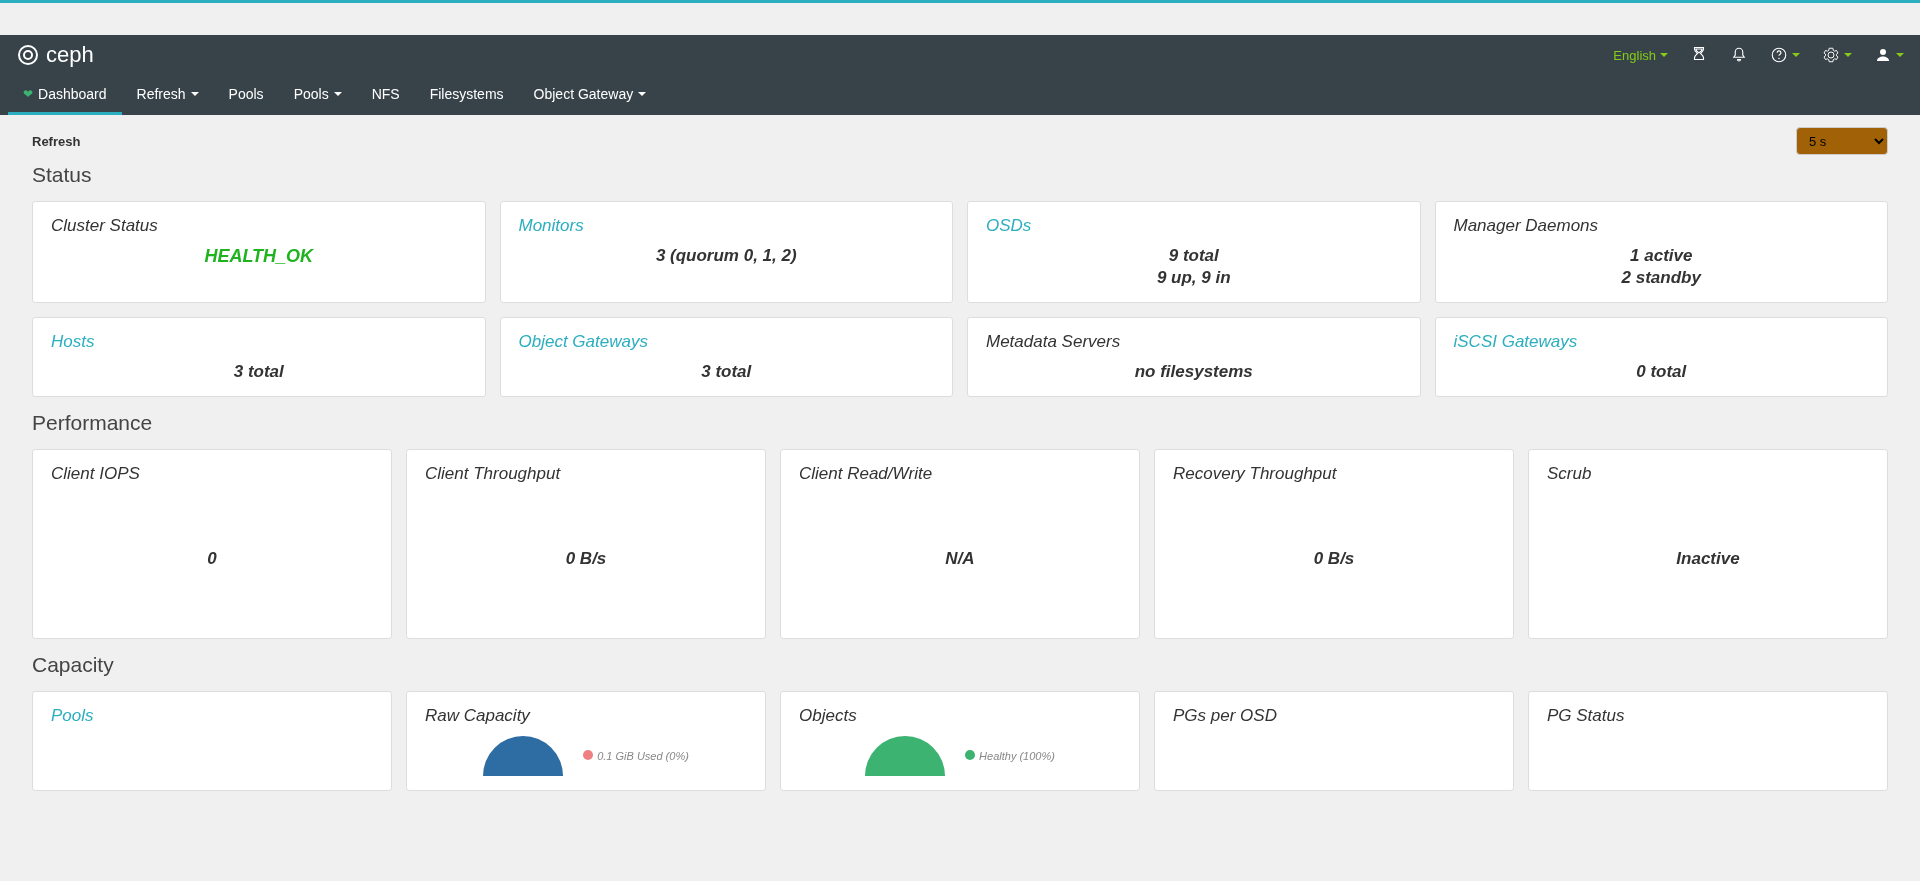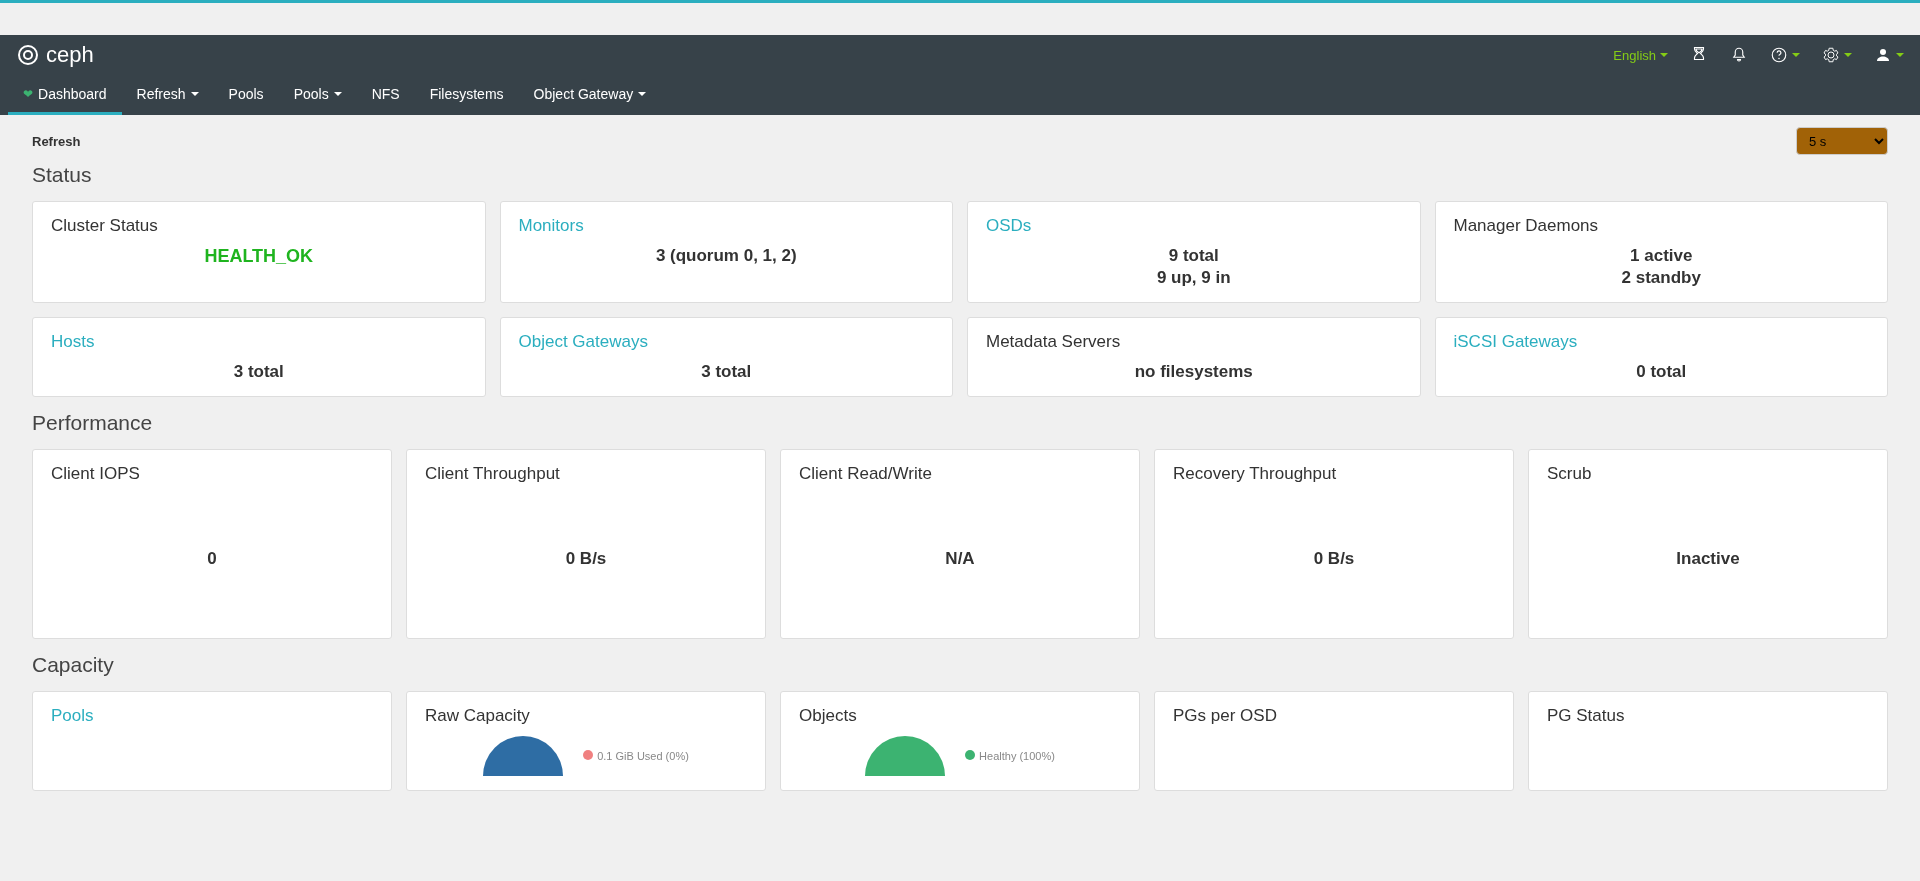--- a/index.html
+++ b/index.html
@@ -110,20 +110,21 @@
       display: grid;
       grid-template-columns: repeat(5, 1fr);
       gap: 14px;
       margin-bottom: 14px;
     }
     .card {
       background: #fff;
       border: 1px solid #ddd;
       border-radius: 3px;
       padding: 14px 18px;
+      font-style: italic;
     }
     .card-title {
       font-size: 17px;
       font-weight: 400;
       margin-bottom: 10px;
       color: #333;
     }
     .card-title.link { color: #2baebf; cursor: pointer; }
     .card-value {
       text-align: center;

